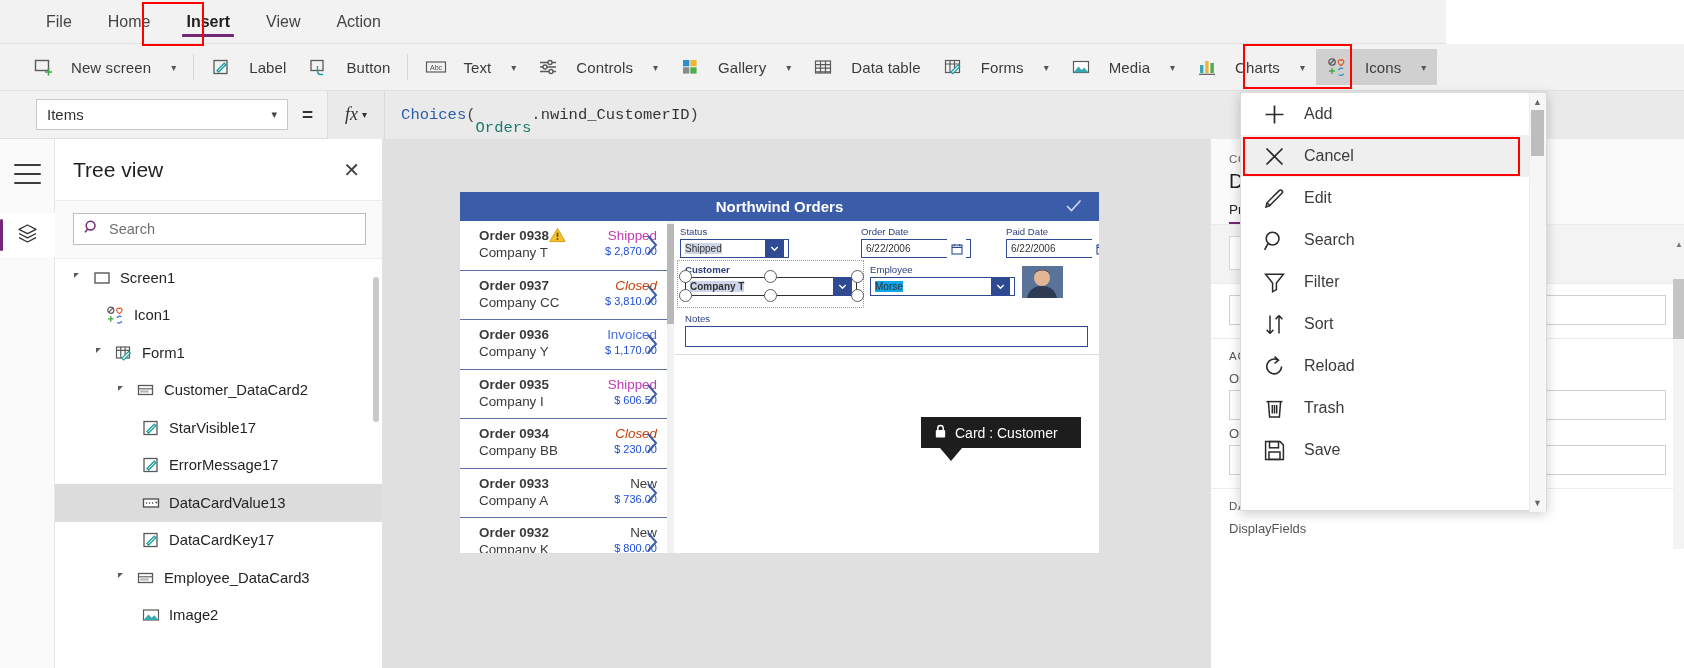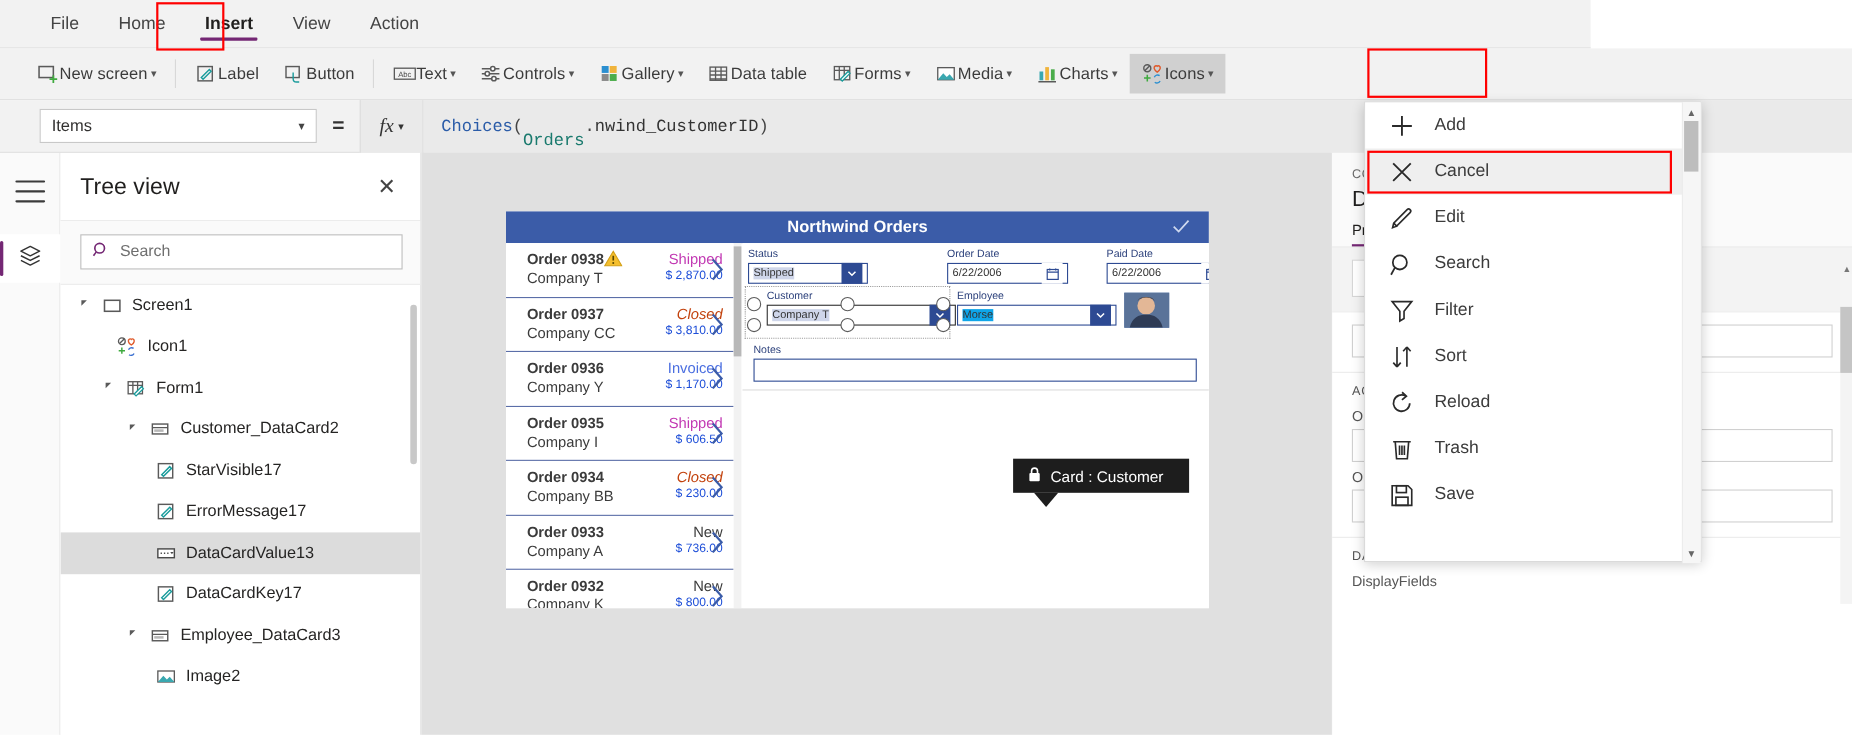--- a/index.html
+++ b/index.html
@@ -28,21 +28,21 @@
     background:#742774; border-radius:1px;
   }
   
   #ribbon {
     position:absolute; left:0; top:44px; width:1684px; height:47px;
     background:#f2f2f2; border-bottom:1px solid #e1e1e1;
     display:flex; align-items:center; padding-left:22px;
   }
   .rib {
     display:flex; align-items:center; height:36px; padding:0 11px;
-    font-size:15px; color:#3b3b3b; gap:1px; cursor:default; white-space:nowrap;justify-content:center;
+    font-size:15px; color:#3b3b3b; gap:18px; cursor:default; white-space:nowrap;justify-content:center;
   }
   .rib .cap { letter-spacing:.1px; }
   .rib .chev { font-size:10px; color:#555; margin-left:2px; }
   .rib-sep { width:1px; height:26px; background:#d8d8d8; margin:0 6px; }
   .rib.selected { background:#d0d0d0; }
   .ricon { width:20px; height:20px; display:block; }
   
   #fxbar {
     position:absolute; left:0; top:91px; width:1684px; height:48px;
     background:#f2f2f2; border-bottom:1px solid #dedede;
@@ -693,21 +693,21 @@
           <span class="fld-drop" style="background:#fff">
               <svg width="12" height="12" viewBox="0 0 12 12" fill="none" stroke="#2d4a93" stroke-width="1.1">
                 <rect x="1" y="2" width="10" height="9"></rect>
                 <path d="M1 4.4h10M3.3 1v2M8.7 1v2"></path>
               </svg>
             </span>
         </div>
       </div>
 
       <div id="custcard-outline" style="left:2px; top:39px; width:187px; height:48px;"></div>
-      <div style="position:absolute; left:22px; top:43px; width:172px;">
+      <div style="position:absolute; left:10px; top:43px; width:172px;font-weight:bold;">
         <div class="fld-label">Customer</div>
         <div class="fld-box" style="margin-top:2px; border-color:#2f2f2f">
           <span style="background:#cfd6ea">Company T</span>
           <span class="fld-drop">
               <svg width="9" height="9" viewBox="0 0 9 9" fill="none" stroke="#fff" stroke-width="1.4">
                 <path d="M1.3 3l3.2 3.2L7.7 3"></path>
               </svg>
             </span>
         </div>
       </div>

